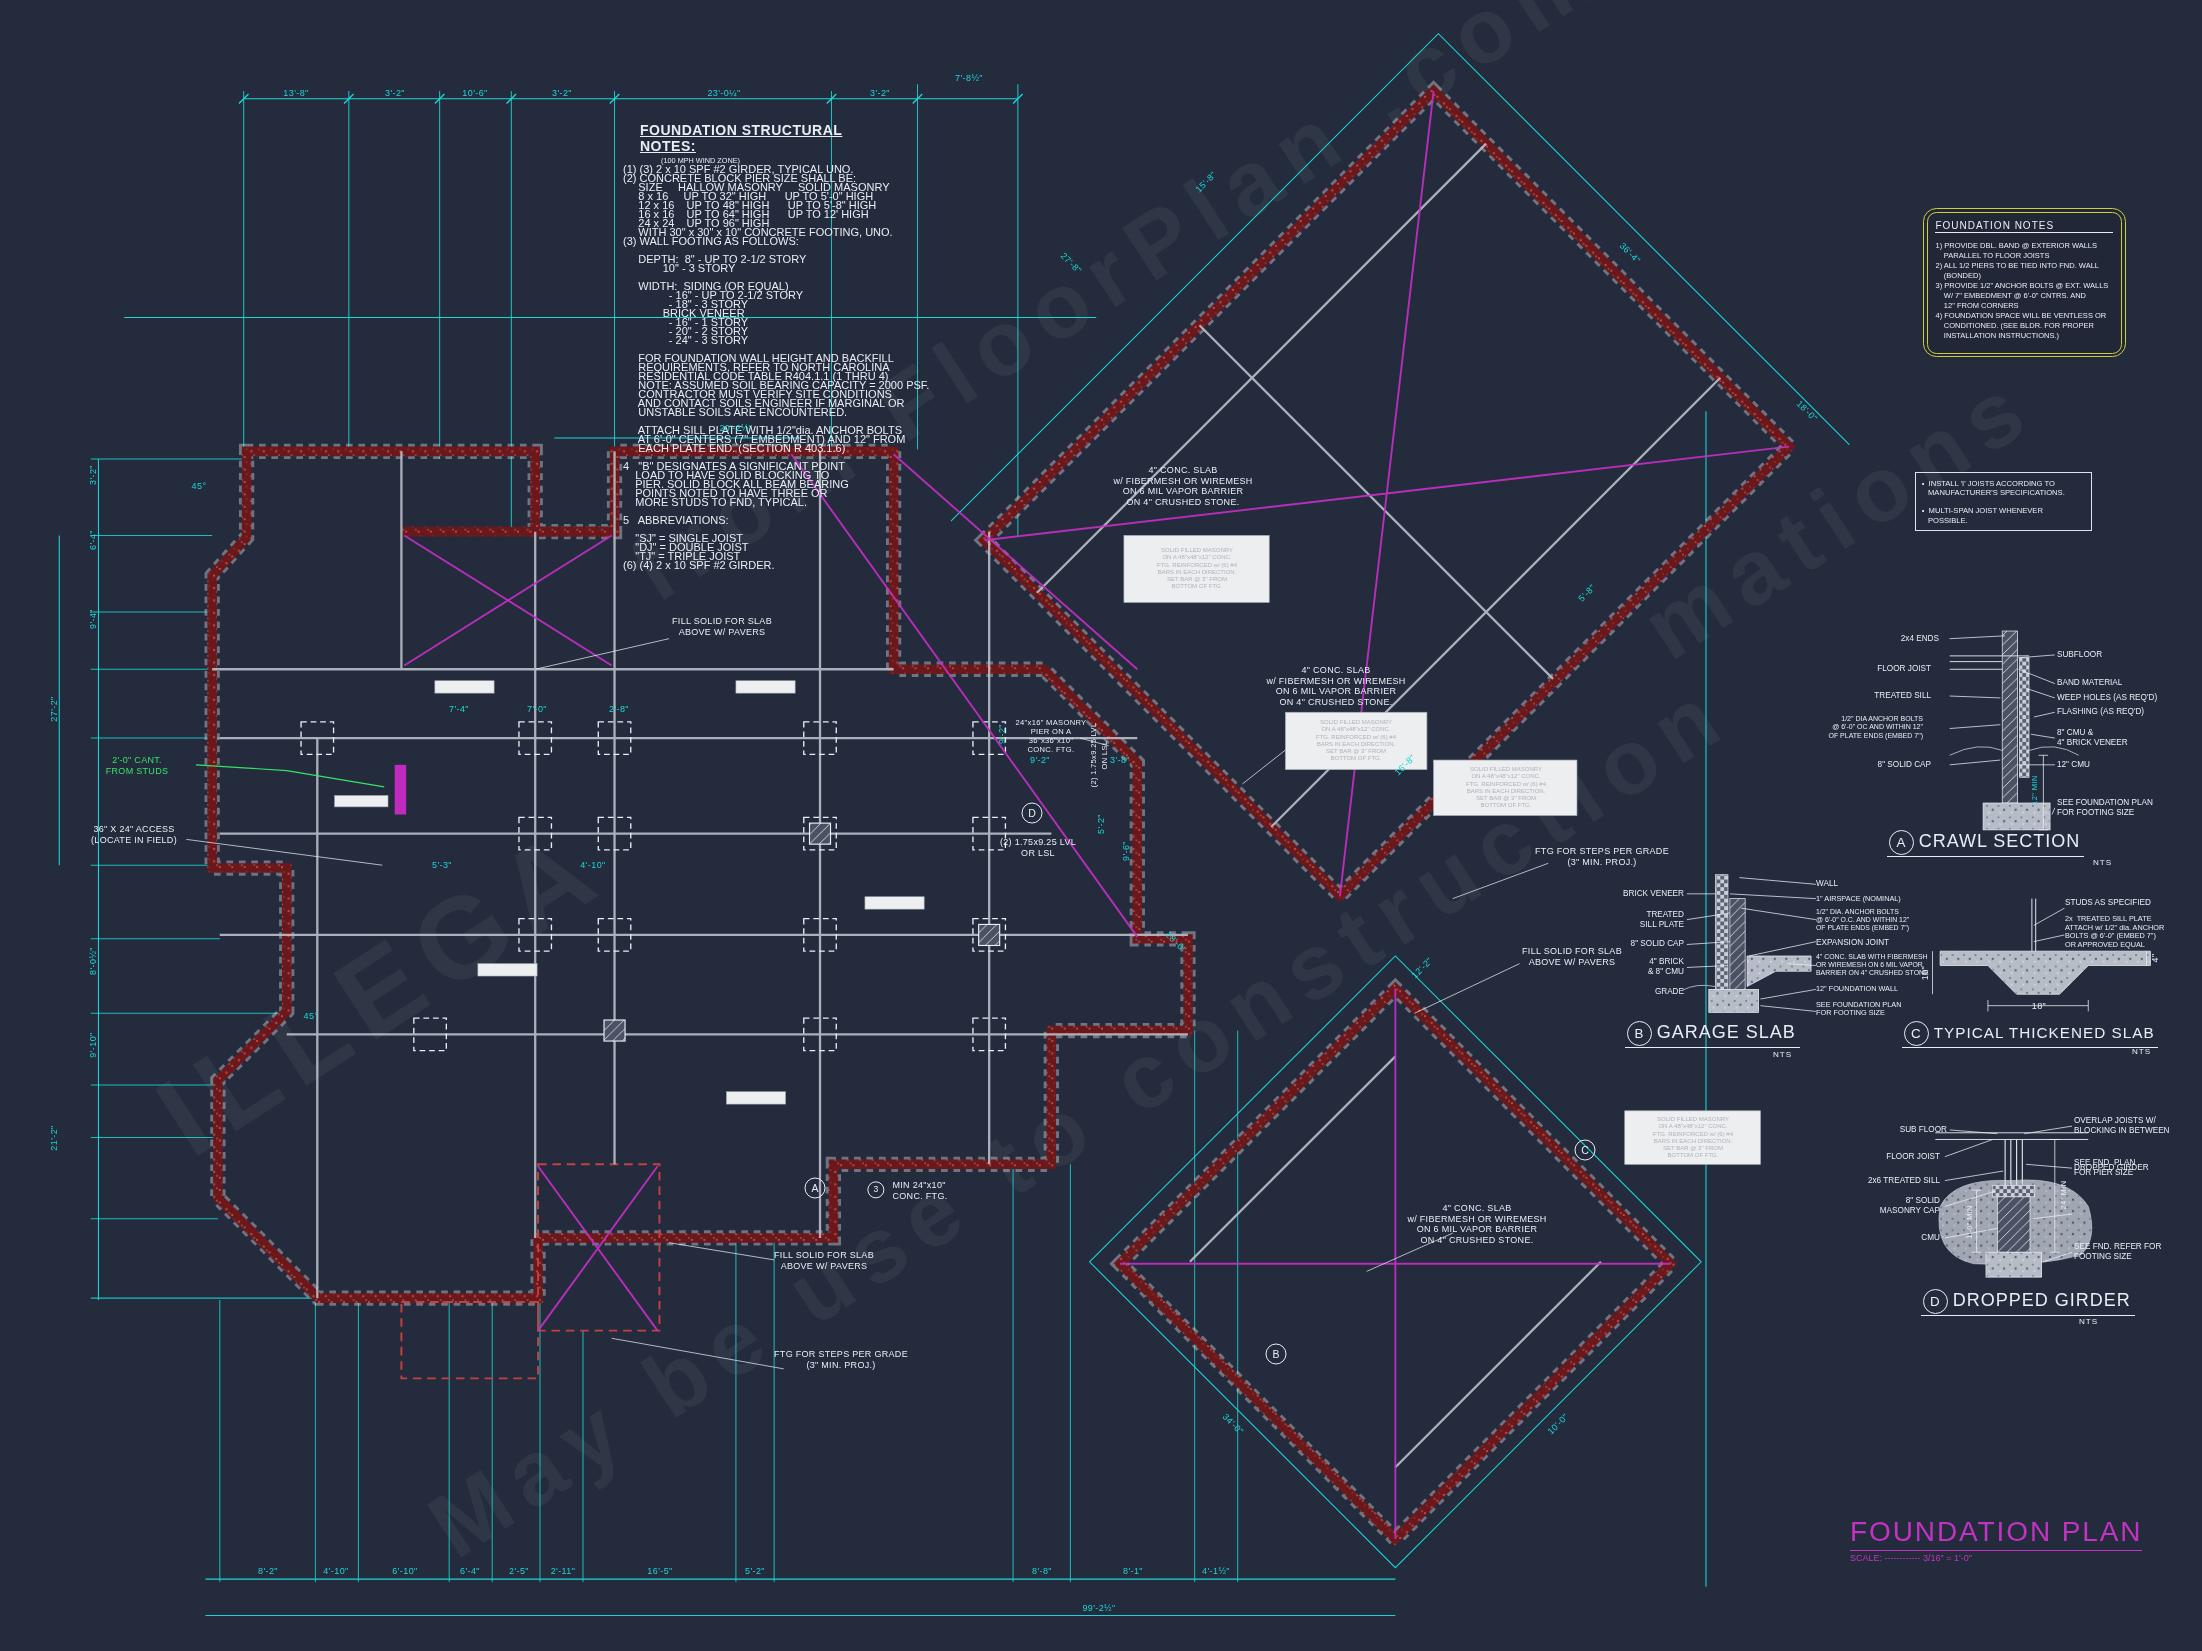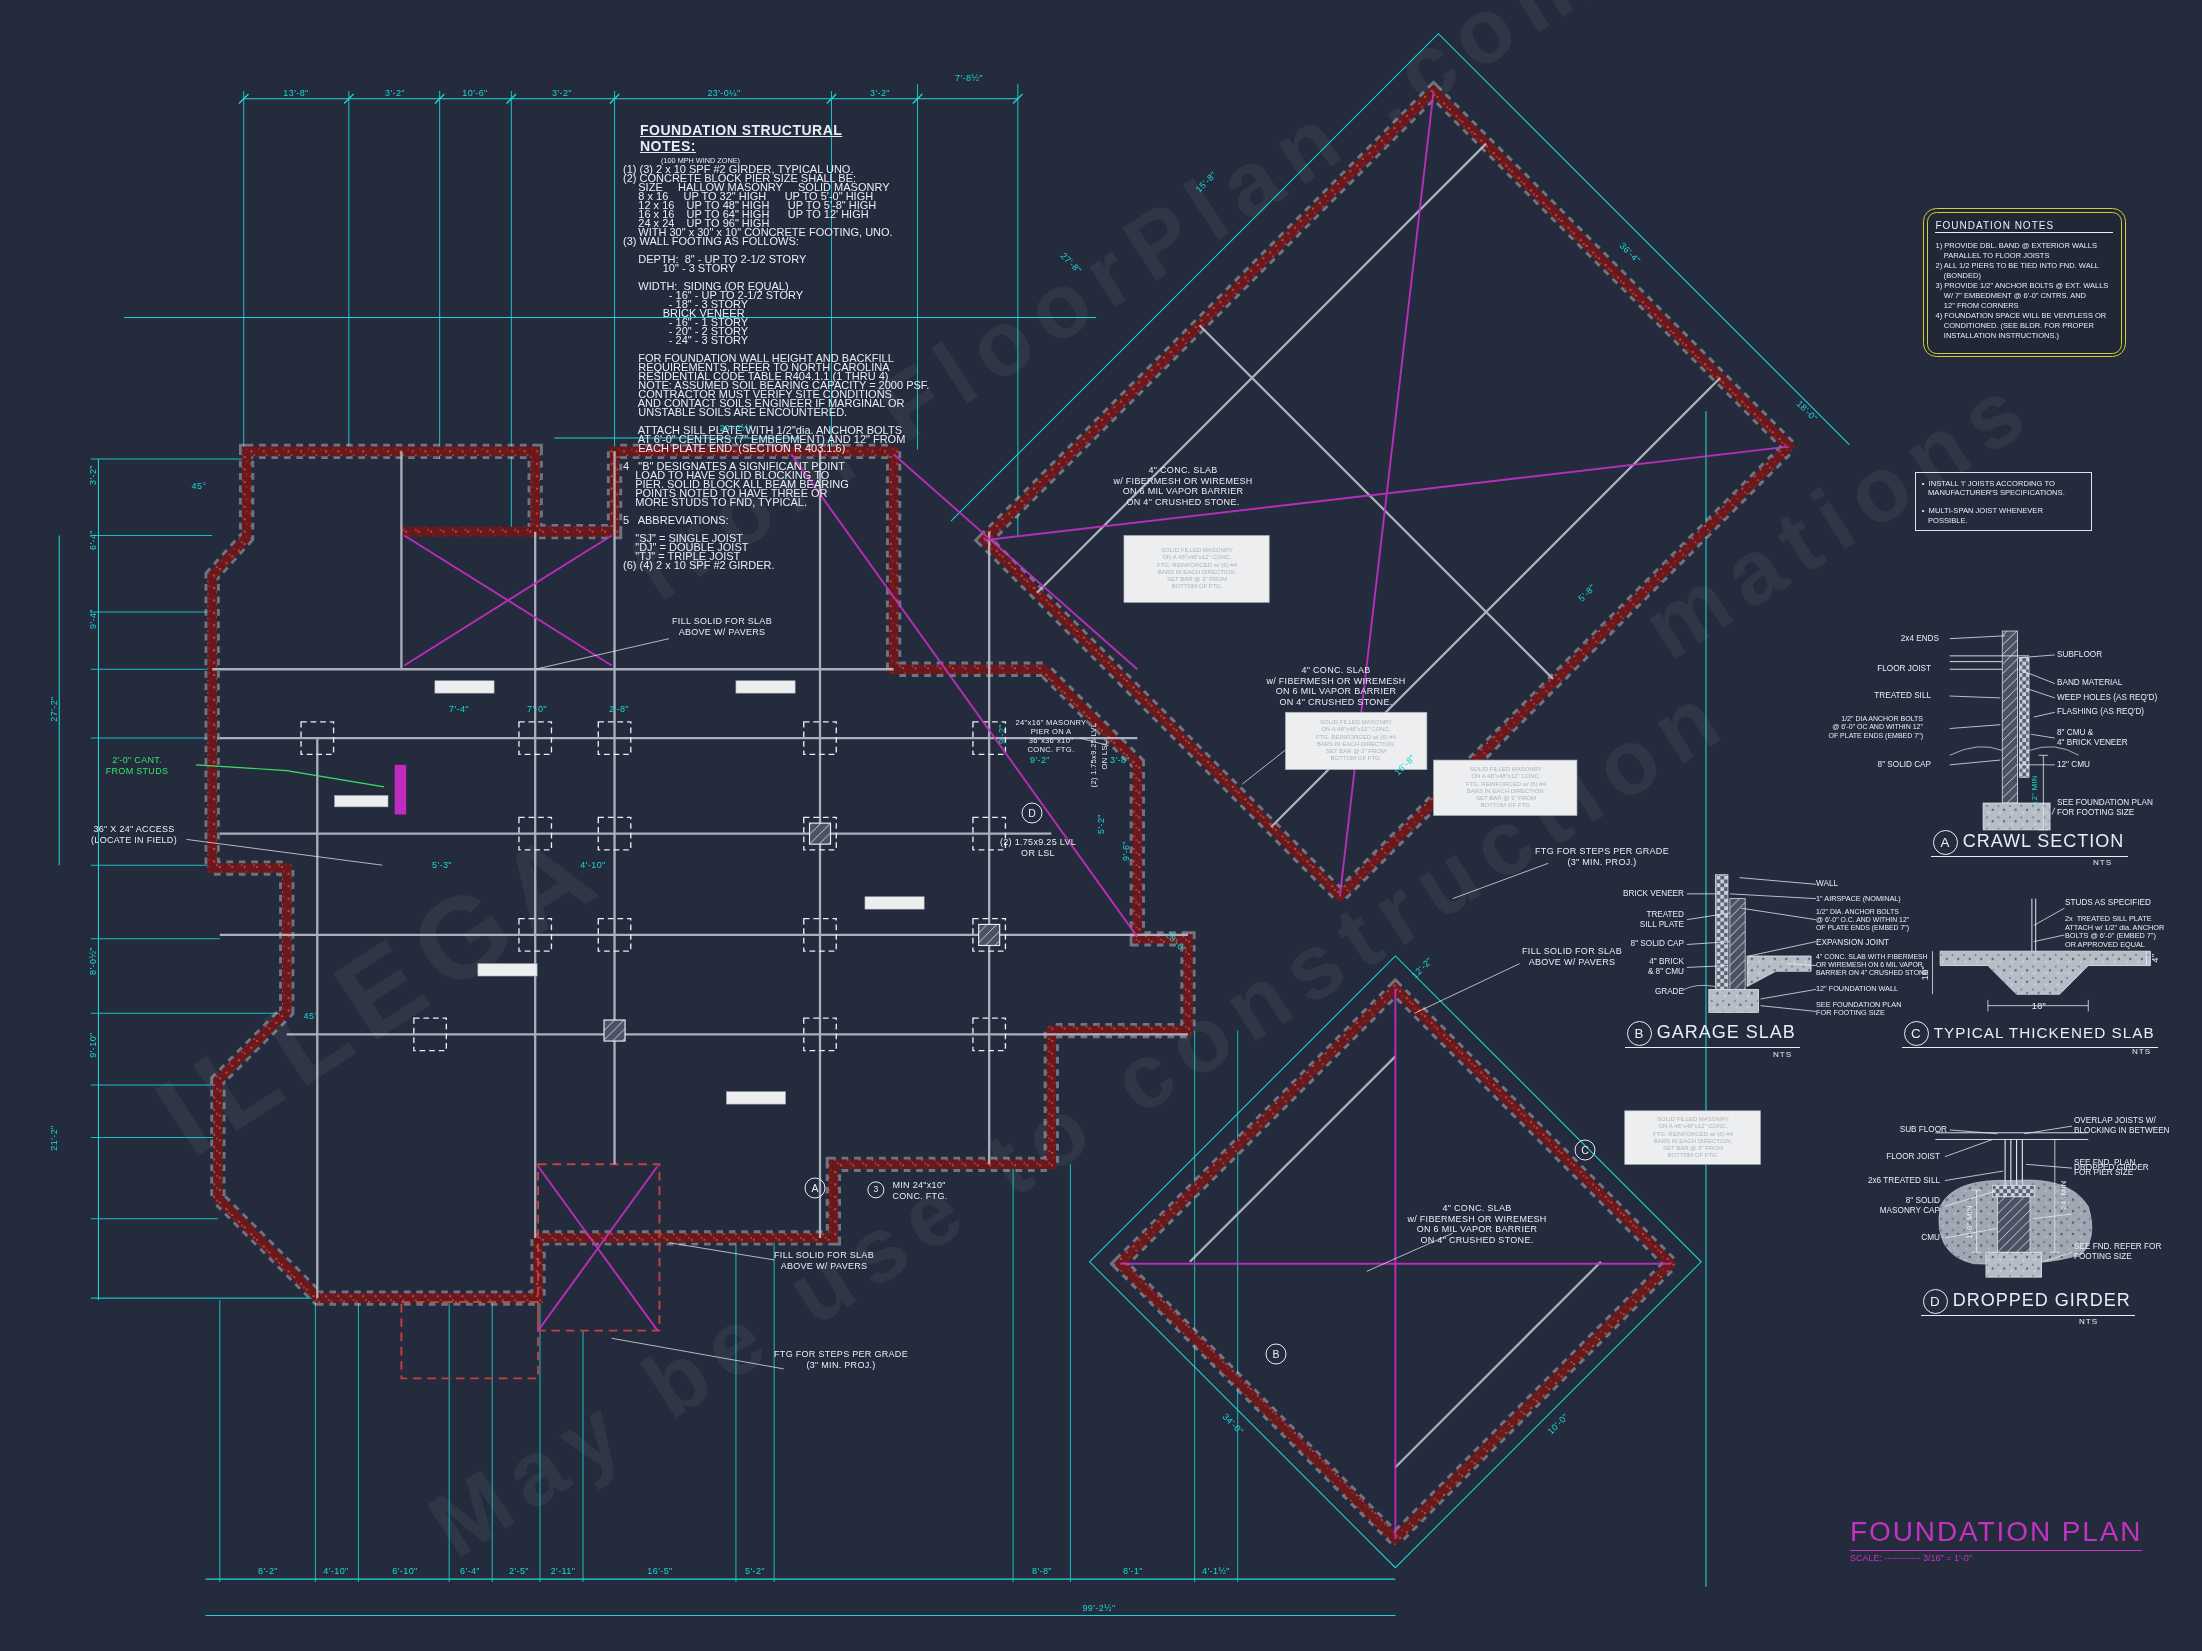--- a/index.html
+++ b/index.html
@@ -279,21 +279,21 @@
 
 •  MULTI-SPAN JOIST WHENEVER
    POSSIBLE.</div>
 </div>
 
 <div class="titleblock">
   <div class="t">FOUNDATION PLAN</div>
   <div class="s">SCALE: ------------ 3/16" = 1'-0"</div>
 </div>
 
-<div class="dt-title" style="left:1931px;top:830px;"><span class="circ">A</span><span>CRAWL SECTION</span></div>
+<div class="dt-title" style="left:1887px;top:830px;"><span class="circ">A</span><span>CRAWL SECTION</span></div>
 <div class="nts" style="left:2093px;top:858px;">NTS</div>
 <div class="dt-title" style="left:1625px;top:1021px;"><span class="circ">B</span><span>GARAGE SLAB</span></div>
 <div class="nts" style="left:1773px;top:1050px;">NTS</div>
 <div class="dt-title" style="left:1902px;top:1021px;font-size:15.3px;"><span class="circ">C</span><span>TYPICAL THICKENED SLAB</span></div>
 <div class="nts" style="left:2132px;top:1047px;">NTS</div>
 <div class="dt-title" style="left:1921px;top:1289px;"><span class="circ">D</span><span>DROPPED GIRDER</span></div>
 <div class="nts" style="left:2079px;top:1317px;">NTS</div>
 
 <div class="lbl L" style="position:absolute;left:1939px;top:639px;">2x4 ENDS</div>
 <div class="lbl L" style="position:absolute;left:1931px;top:669px;">FLOOR JOIST</div>

